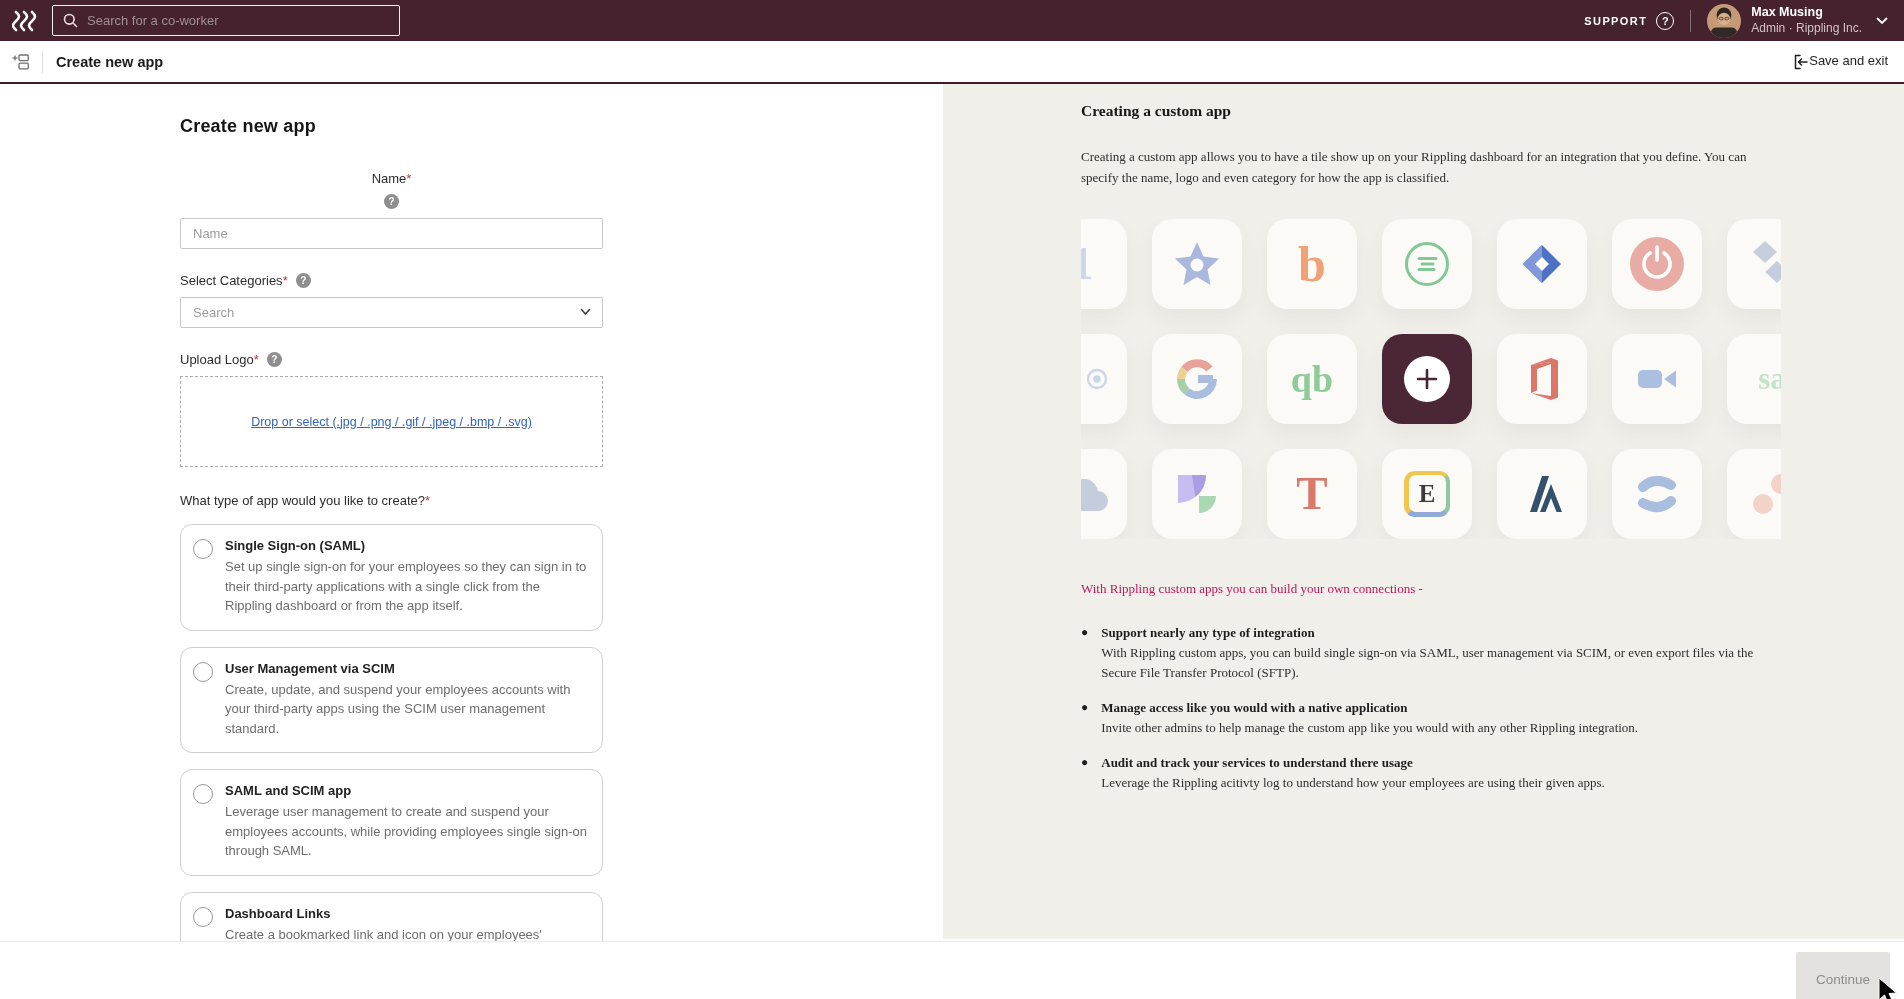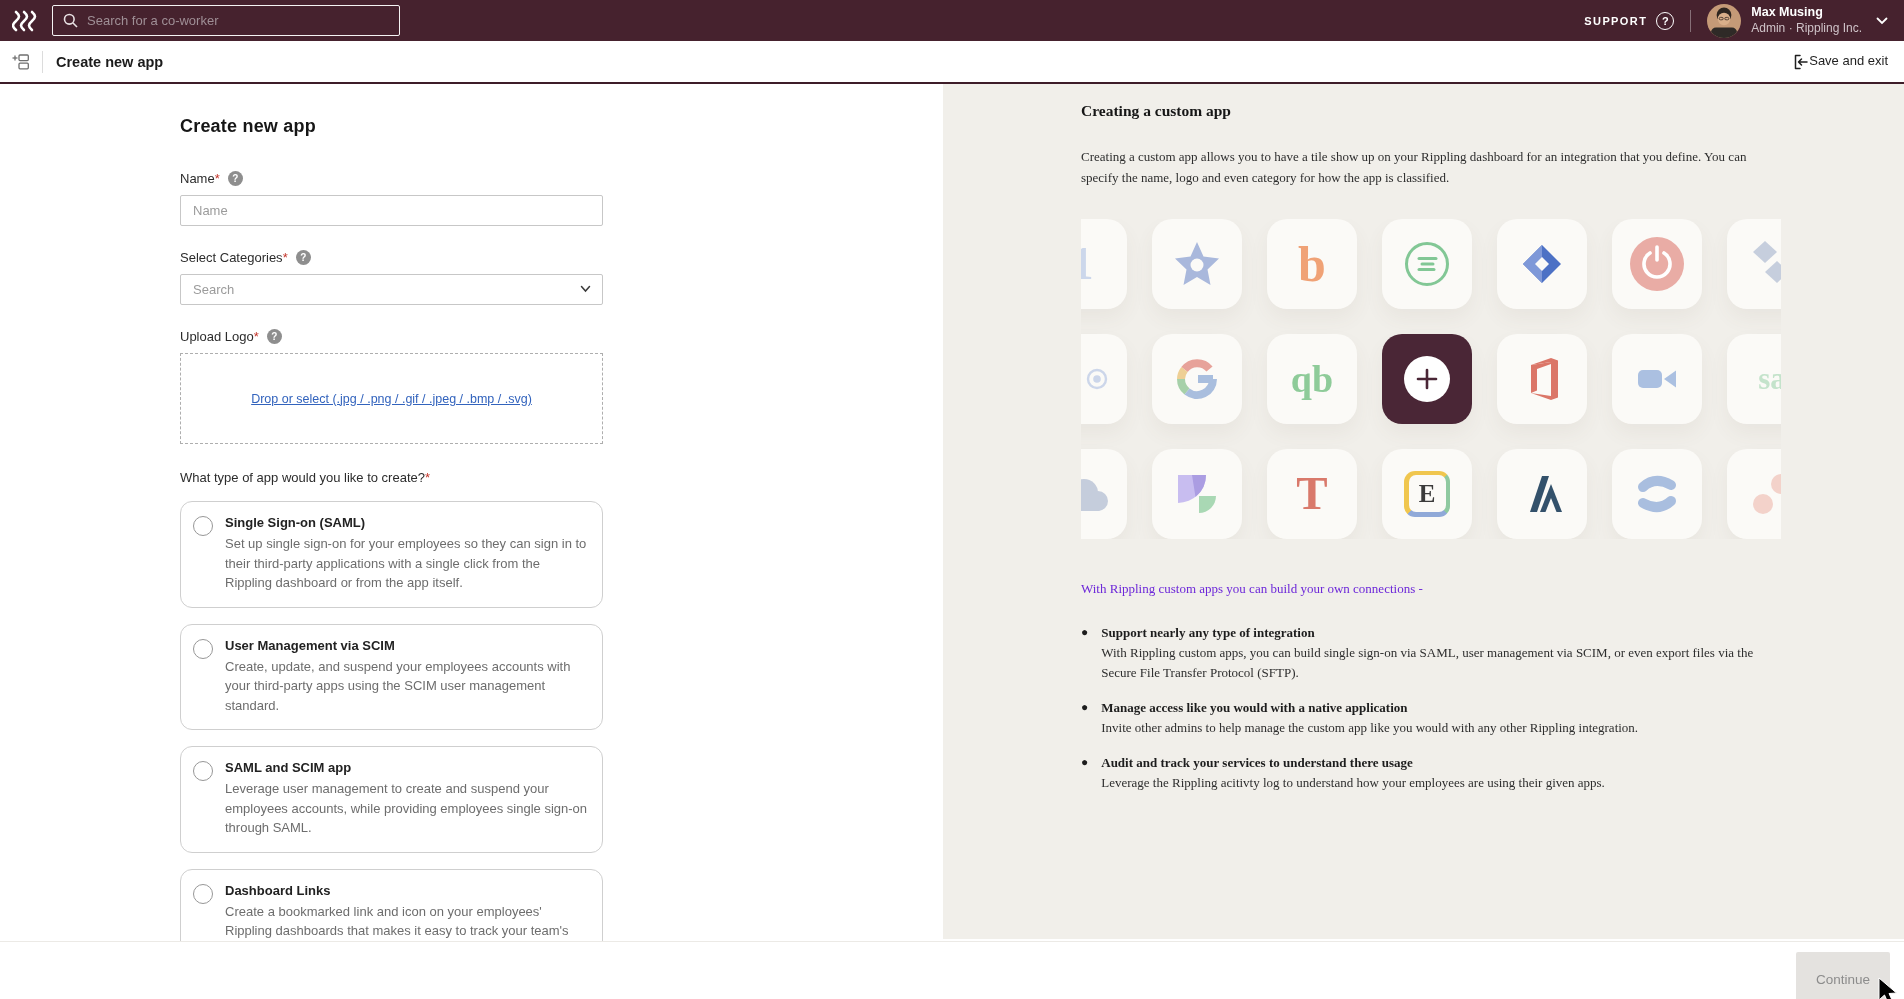--- a/index.html
+++ b/index.html
@@ -81,21 +81,21 @@
   .g-one  { font-size:46px; color:#ccd7eb; }
   .g-b    { font-size:50px; color:#f0a276; }
   .g-ro   { font-size:27px; color:#ccd6ea; letter-spacing:1px; display:flex; align-items:center; gap:3px; }
   .g-qb   { font-size:38px; color:#8ecb99; font-weight:600; }
   .g-sa   { font-size:31px; color:#c4e3cb; }
   .g-T    { font-size:47px; color:#d9796b; }
   .ebox { width:46px; height:46px; border-radius:11px; padding:4.5px;
           background:conic-gradient(from 45deg,#8fc9a0 0 25%, #90a9d8 25% 50%, #f0c64e 50% 100%); }
   .ebox .einner { width:100%; height:100%; border-radius:7px; background:#fbfaf7; display:flex;
                   align-items:center; justify-content:center; font-size:25px; font-weight:bold; color:#3b3b3b; }
-  .connline { margin-top:42px; font-size:13px; color:#6d28d9; }
+  .connline { margin-top:42px; font-size:13px; color:#be185d; }
   .bullets { margin-top:26px; }
   .bullet { display:flex; gap:13px; margin-top:15px; }
   .bdot { font-size:12px; color:#1d1d1d; line-height:1.6; }
   .btitle { font-size:13px; font-weight:bold; color:#1d1d1d; line-height:1.55; }
   .bdesc { font-size:13px; color:#2e2e2e; line-height:1.55; }
 
   
   .footer { position:absolute; left:0; bottom:0; width:1904px; height:58px; background:#fff;
             border-top:1px solid #eceae6; }
   .continuebtn { position:absolute; right:14px; top:10px; width:94px; height:54px; background:#e4e2df;
@@ -163,21 +163,21 @@
     <span>Save and exit</span>
   </div>
 </div>
 
 <div class="main">
 
   <div class="lpanel">
     <div class="form">
       <h1>Create new app</h1>
 
-      <div class="lblrow" style="margin-top:34px;">
+      <div class="lblrow" style="margin-top:34px;flex-direction:column;">
         <span class="lbl"><span>Name</span><span class="req">*</span></span>
         <span class="qicon">?</span>
       </div>
       <input class="tinput" type="text" placeholder="Name" style="">
 
       <div class="lblrow">
         <span class="lbl"><span>Select Categories</span><span class="req">*</span></span>
         <span class="qicon">?</span>
       </div>
       <div class="selectbox">

